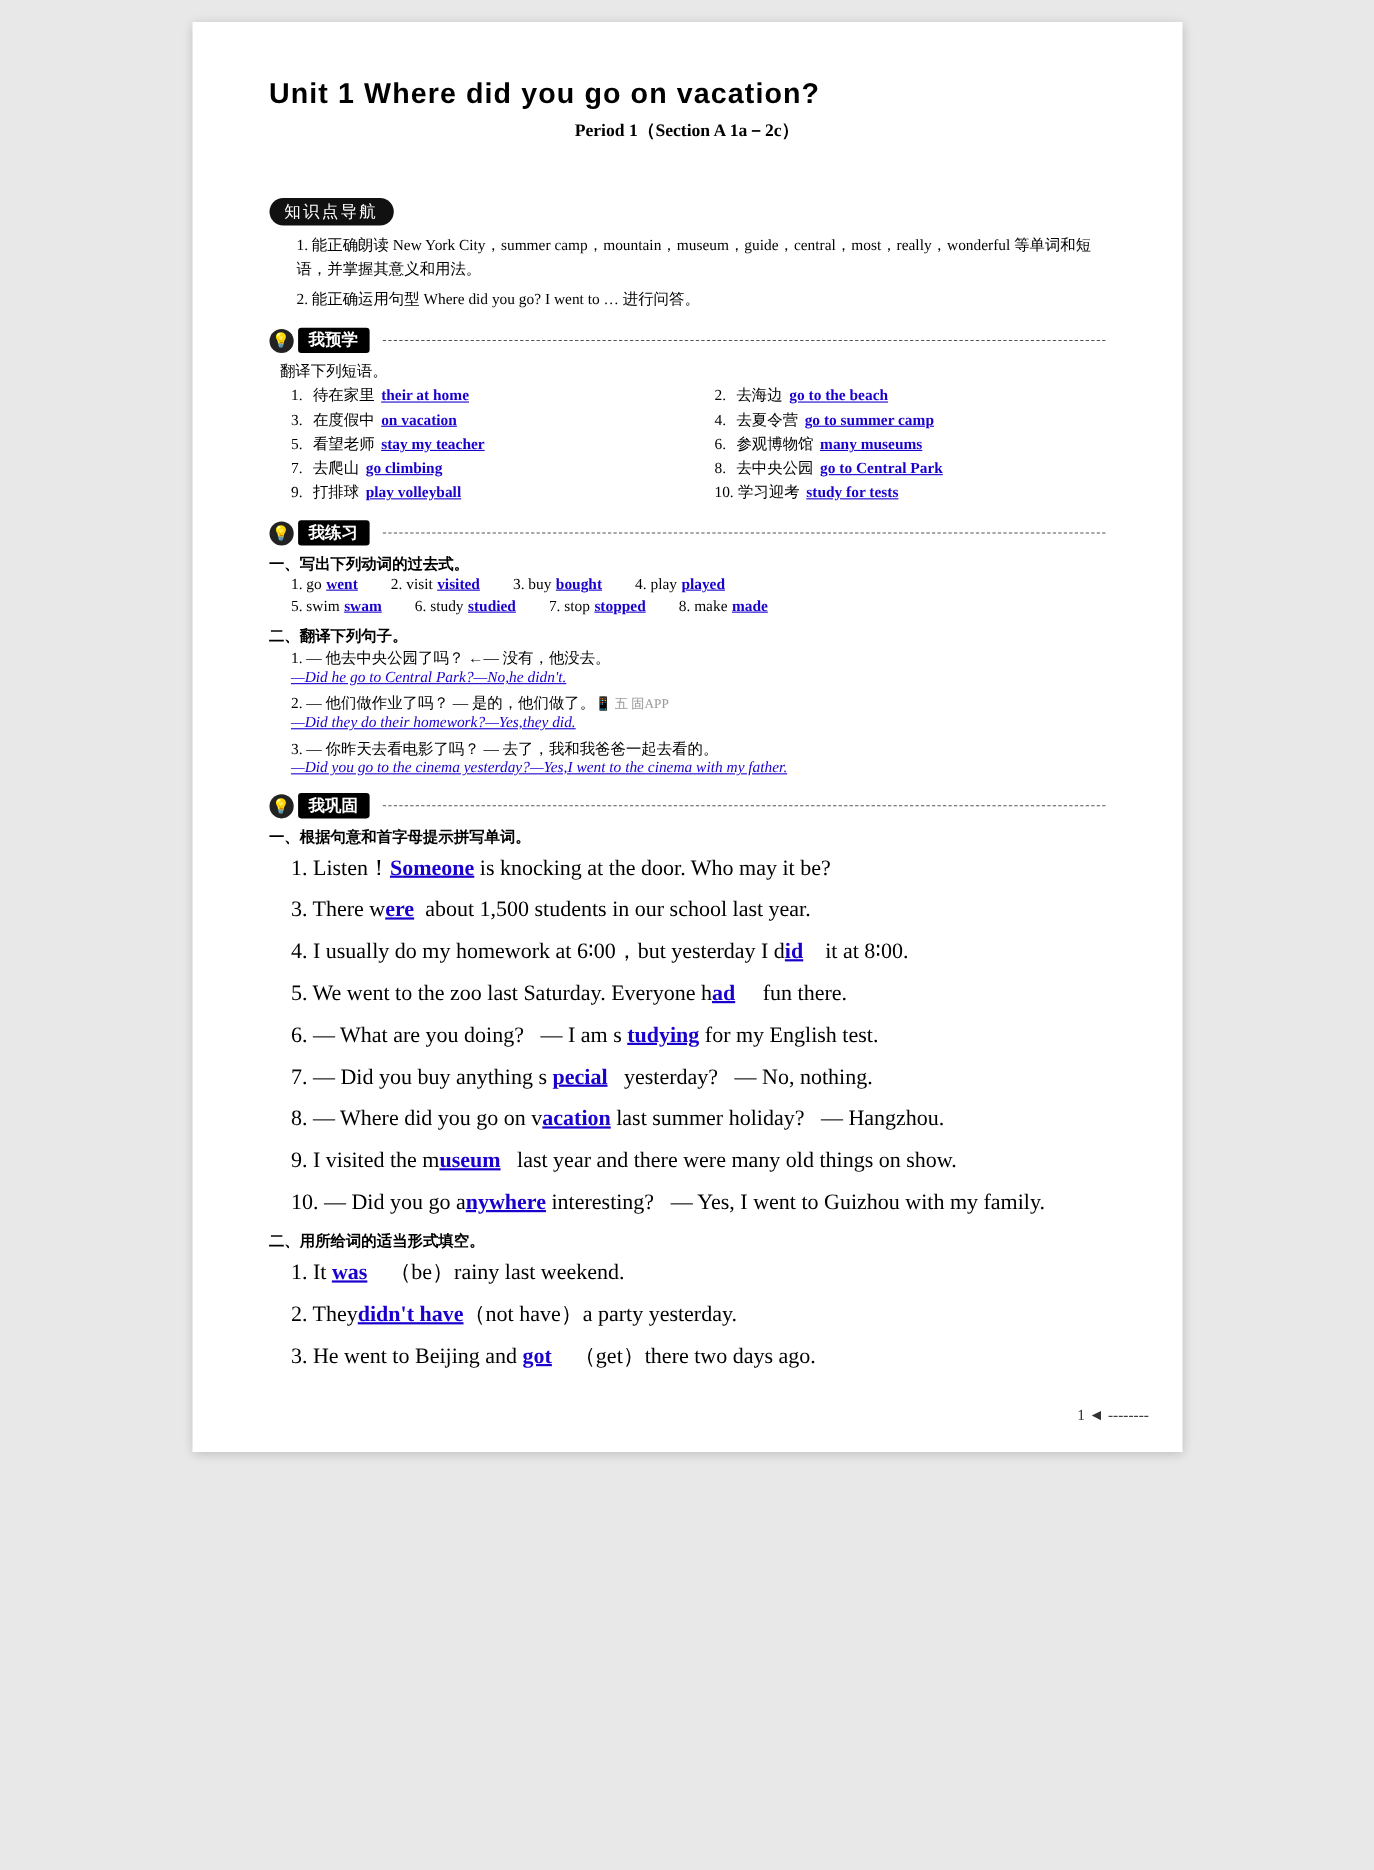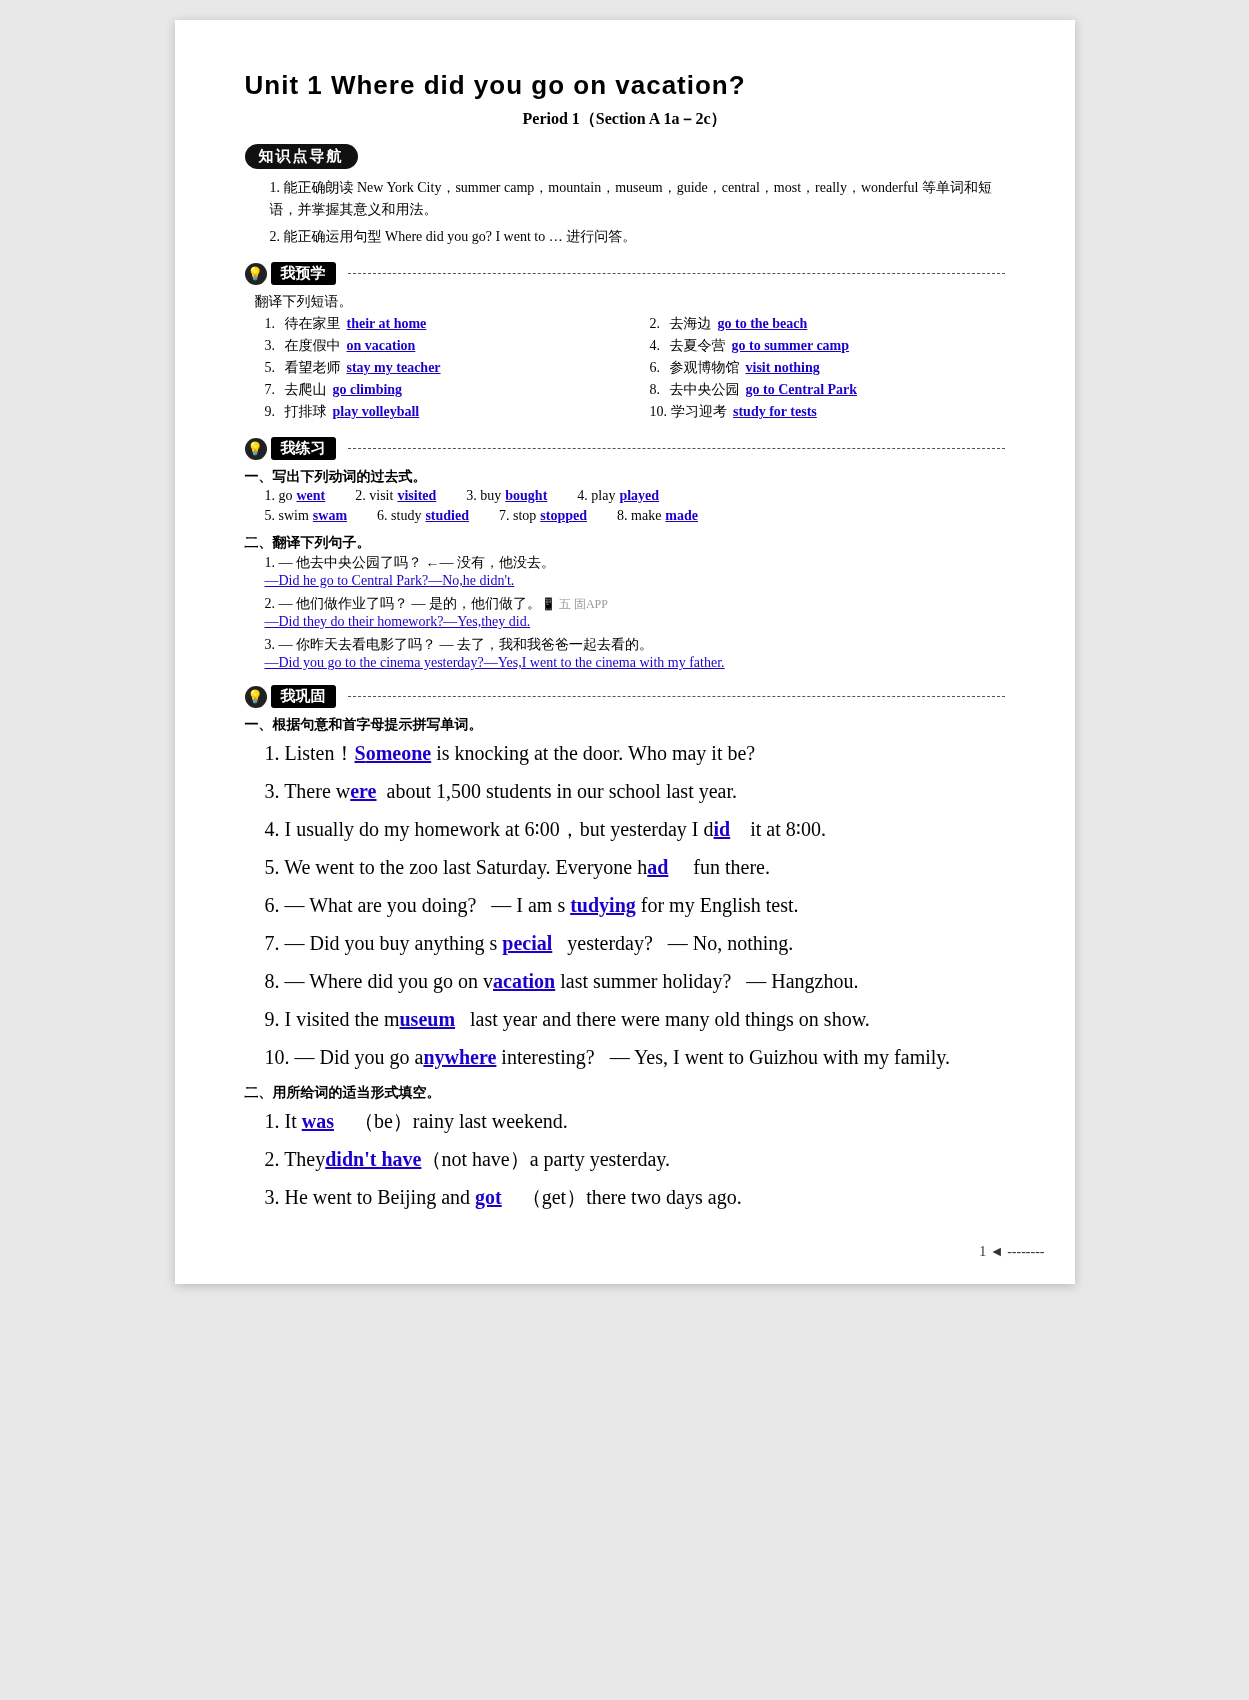--- a/index.html
+++ b/index.html
@@ -66,25 +66,26 @@
       display: flex;
       align-items: center;
       margin: 10px 0 8px 0;
     }
     .zhishi-badge {
       background: #111;
       color: #fff;
       padding: 3px 14px;
       border-radius: 16px;
       font-size: 15px;
-      font-weight: bold;
+      font-weight: normal;
       letter-spacing: 2px;
       display: flex;
       align-items: center;
       gap: 2px;
+      margin-top: 36px;
     }
     .content-list {
       margin-left: 25px;
       margin-bottom: 10px;
     }
     .content-list li {
       font-size: 14px;
       margin-bottom: 4px;
       line-height: 1.6;
       list-style: none;
@@ -144,20 +145,21 @@
     
     .trans-item {
       margin-left: 20px;
       margin-bottom: 6px;
       font-size: 14px;
     }
     .trans-cn { margin-bottom: 1px; }
     .trans-en {
       color: #1a00cc;
       text-decoration: underline;
+      font-style: italic;
     }
     
     .fill-item {
       margin-left: 20px;
       margin-bottom: 4px;
       font-size: 20px;
       line-height: 1.7;
     }
     .fill-answer {
       color: #1a00cc;
@@ -242,21 +244,21 @@
     </div>
 
     <div class="vocab-item">
       <span class="vocab-num">5.</span>
       <span class="vocab-cn">看望老师</span>
       <span class="vocab-en">stay my teacher</span>
     </div>
     <div class="vocab-item">
       <span class="vocab-num">6.</span>
       <span class="vocab-cn">参观博物馆</span>
-      <span class="vocab-en">visit nothing</span>
+      <span class="vocab-en">many museums</span>
     </div>
 
     <div class="vocab-item">
       <span class="vocab-num">7.</span>
       <span class="vocab-cn">去爬山</span>
       <span class="vocab-en">go climbing</span>
     </div>
     <div class="vocab-item">
       <span class="vocab-num">8.</span>
       <span class="vocab-cn">去中央公园</span>

